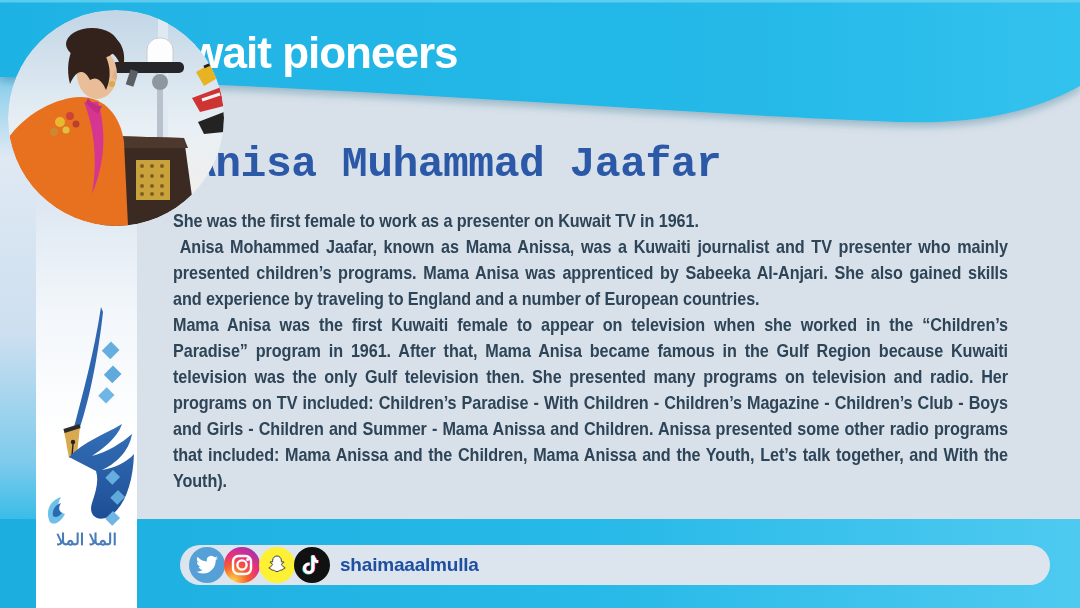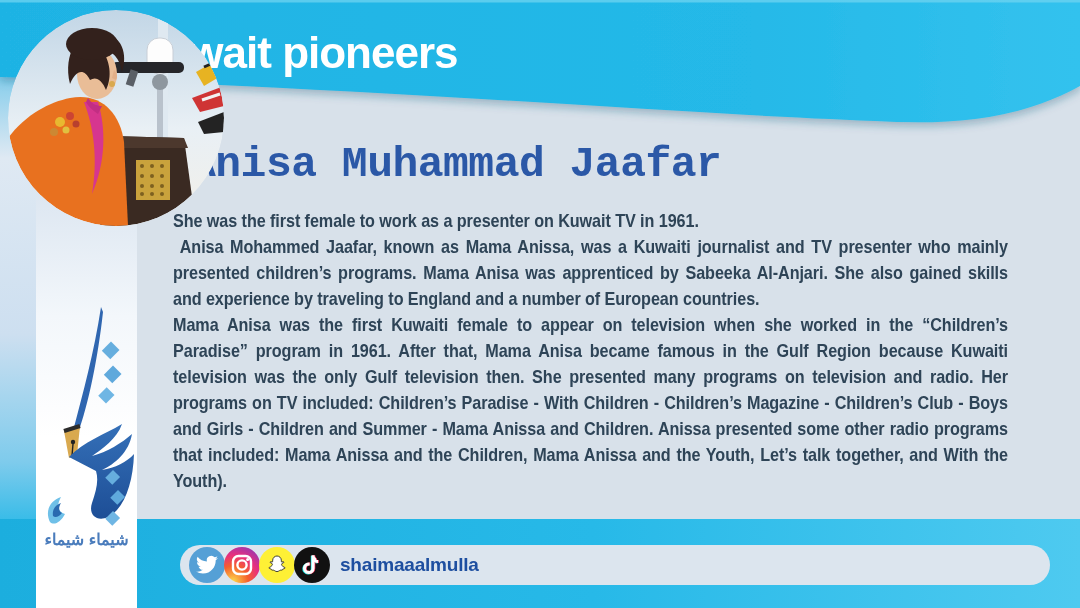--- a/index.html
+++ b/index.html
@@ -93,21 +93,21 @@
                C79,183 91,177 98,169 C97,199 88,224 72,232
                C61,237 52,230 56,218 C60,206 63,196 60,186 Z" fill="url(#lg-blue)"></path>
 
       <rect x="72" y="187" width="10" height="11" fill="#66aede" transform="rotate(45 77 192)"></rect>
       <rect x="77" y="207" width="10" height="11" fill="#5fa9dc" transform="rotate(45 82 212)"></rect>
       <rect x="72" y="228" width="10" height="11" fill="#6fb6e4" transform="rotate(45 77 233)"></rect>
 
       <path d="M14,237 C9,227 13,216 25,212 C20,221 22,227 29,229 C25,237 18,241 14,237 Z" fill="#6fc0e8"></path>
       <path d="M17,231 C16,225 19,220 25,218 C22,223 23,227 26,228 C23,232 19,233 17,231 Z" fill="#2a6ab0"></path>
     </svg>
-    <div class="brand-arabic">شيماء شيماء</div>
+    <div class="brand-arabic">الملا الملا</div>
   </div>
 
   <svg class="header-swoosh" viewBox="0 0 1080 150">
     <defs>
       <linearGradient id="hg" x1="0" y1="0" x2="1" y2="0">
         <stop offset="0" stop-color="#1fb3e4"></stop>
           <stop offset="0.7" stop-color="#25b9e8"></stop>
           <stop offset="1" stop-color="#33c2ee"></stop>
       </linearGradient>
       <filter id="hshadow" x="-5%" y="-5%" width="110%" height="130%">

